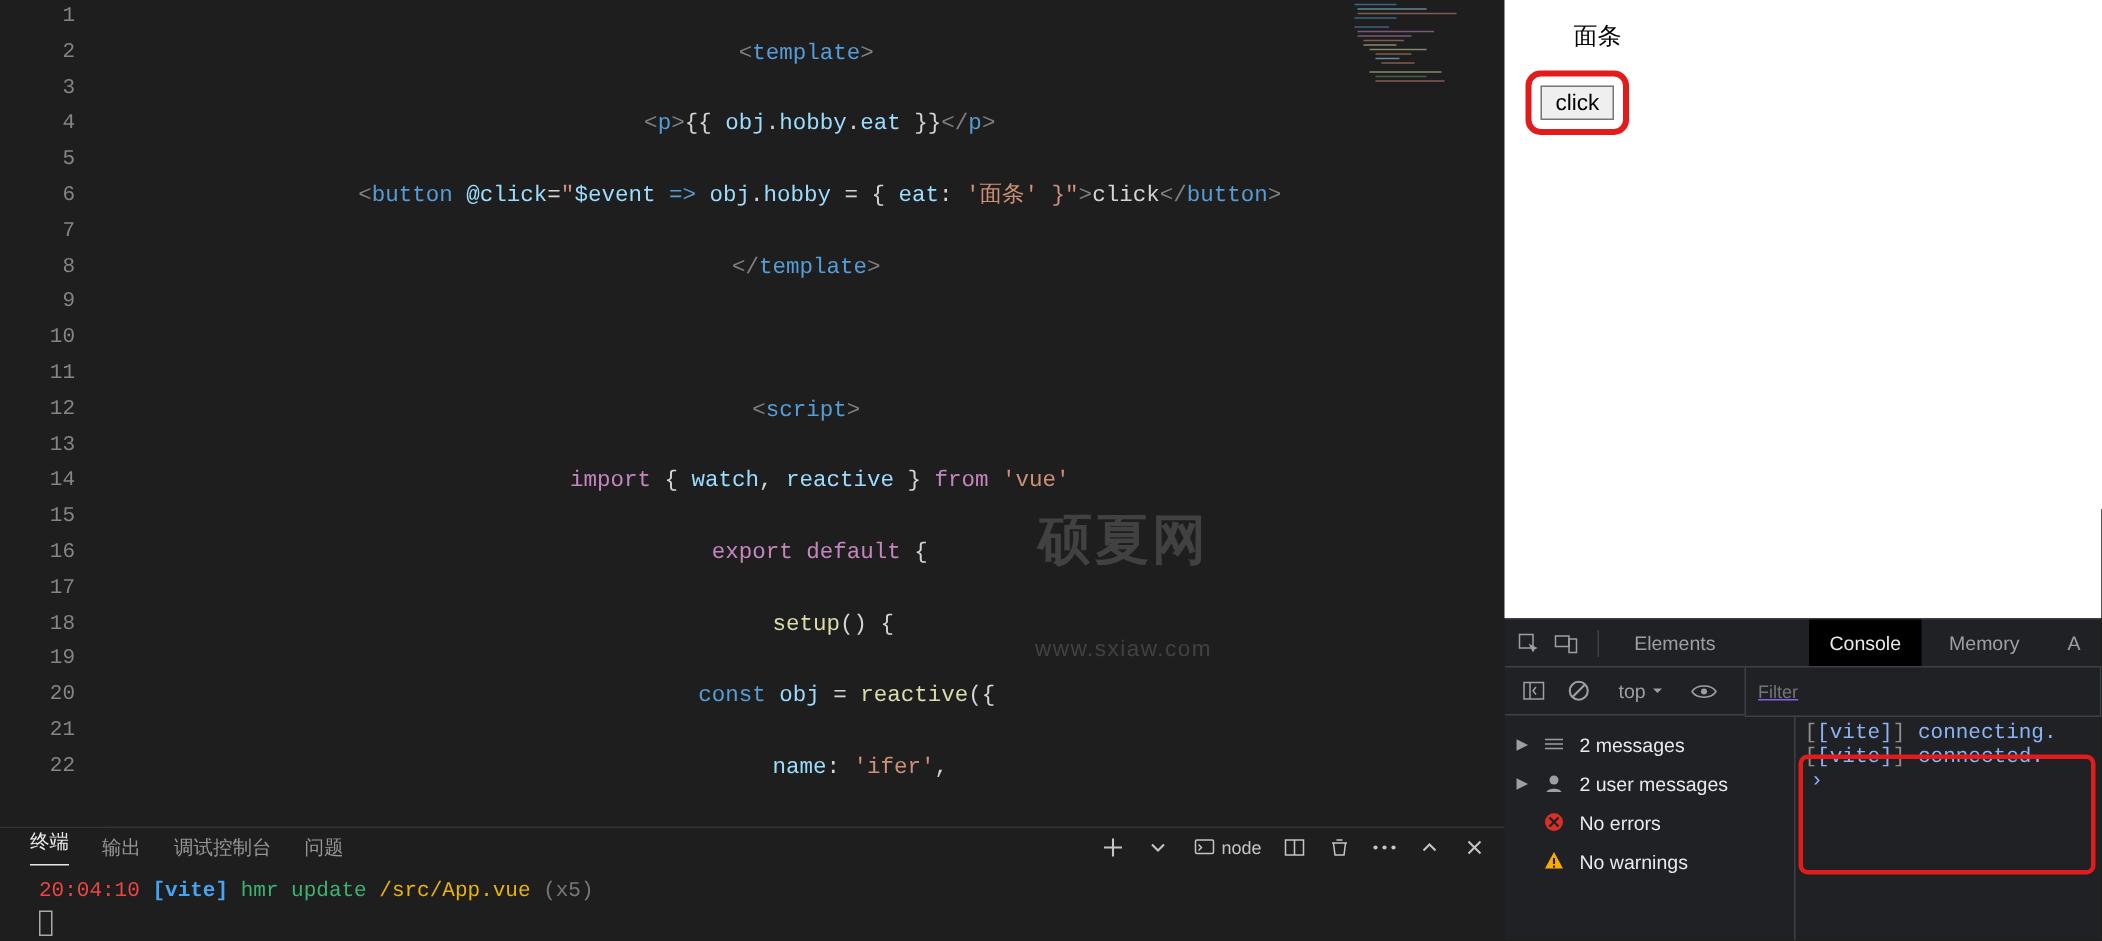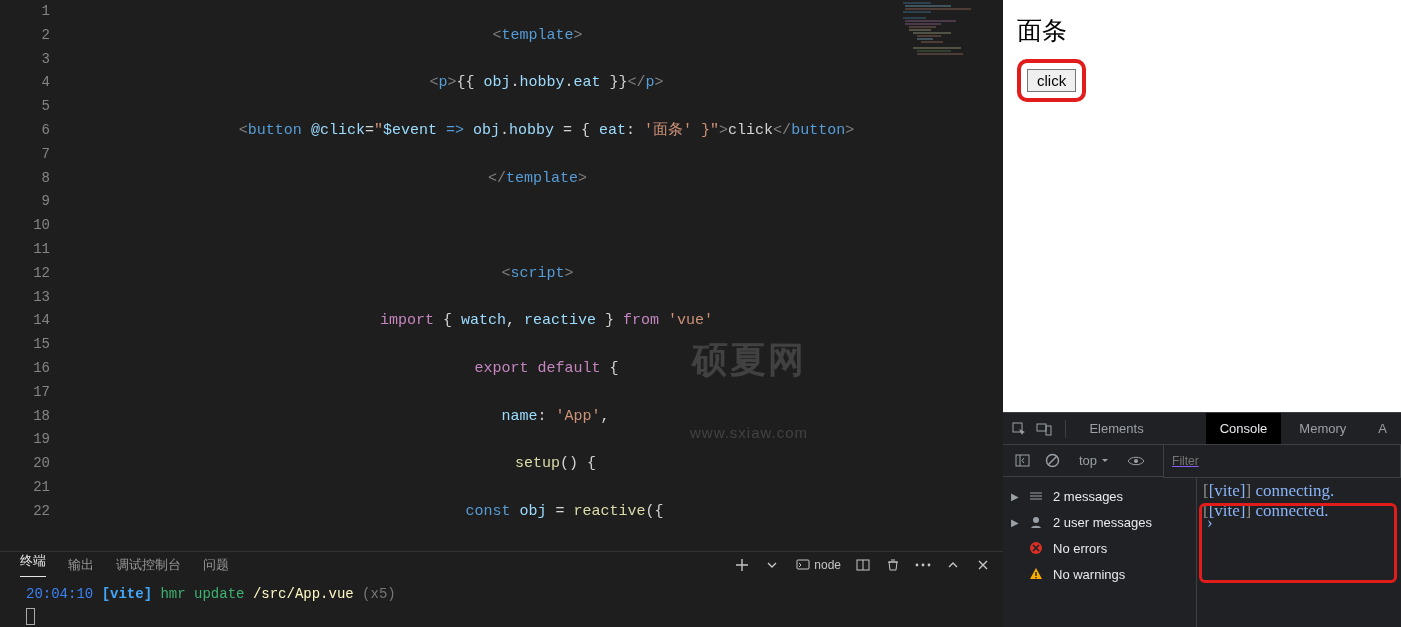--- a/index.html
+++ b/index.html
@@ -33,52 +33,52 @@
 .wm .sml { font-size:15px; letter-spacing:1px; margin-top:2px; }
 
 
 .term-tabs { height:34px; display:flex; align-items:center; border-top:1px solid #333; background:#1e1e1e; padding:0 12px 0 20px; font-size:13px; color:#969696; font-family:"Microsoft YaHei",sans-serif; }
 .term-tabs .tab { margin-right:22px; cursor:pointer; }
 .term-tabs .tab.active { color:#e7e7e7; border-bottom:1px solid #e7e7e7; padding-bottom:6px; }
 .term-tabs .spacer { flex:1; }
 .term-tabs .ic { width:16px; height:16px; margin-left:14px; cursor:pointer; color:#c5c5c5; display:flex; align-items:center; justify-content:center; }
 .term-tabs .nodecap { font-size:12px; color:#c5c5c5; margin-left:16px; display:flex; align-items:flex-end; gap:4px; }
 .term-body { height:68px; padding:6px 20px 0 26px; font-size:14px; color:#cccccc; line-height:22px; }
-.term-body .ts{ color:#3b82f6; }
+.term-body .ts{ color:#ef4444; }
 .term-body .vite{ color:#42a5f5; font-weight:600; }
 .term-body .hmr{ color:#3cb371; }
-.term-body .path{ color:#fef9c3; }
+.term-body .path{ color:#eab308; }
 .term-body .dim{ color:#777; }
 .cursor-box{ display:inline-block; width:9px; height:17px; border:1px solid #aaa; vertical-align:middle; }
 
 
 .right-col { width:398px; display:flex; flex-direction:column; }
 .live { flex:0 0 412px; background:#fff; color:#000; font-family:"Microsoft YaHei",sans-serif; padding:14px 0 0 14px; position:relative; }
-.live .txt { font-size:25px; margin-bottom:12px; }
+.live .txt { font-size:16px; margin-bottom:12px;margin-left:32px; }
 .live .btn-frame { border:4px solid #e21b1b; border-radius:10px; display:inline-block; padding:6px 6px; }
 .live button { font-size:15px; padding:2px 9px; background:#efefef; border:1px solid #767676; cursor:pointer; font-family:Arial,sans-serif; }
 
 
 .devtools { flex:1; background:#202124; color:#e8eaed; font-family:Arial,sans-serif; font-size:13px; display:flex; flex-direction:column; border-top:1px solid #3c4043; }
 .dt-tabs { height:32px; display:flex; align-items:center; border-bottom:1px solid #3c4043; padding-left:6px; gap:4px; }
 .dt-tabs .ico { width:26px; height:26px; display:flex; align-items:center; justify-content:center; color:#9aa0a6; cursor:pointer; }
 .dt-tabs .sep { width:1px; height:18px; background:#3c4043; margin:0 6px; }
 .dt-tabs .t { padding:0 14px; height:32px; display:flex; align-items:center; color:#9aa0a6; cursor:pointer; }
 .dt-tabs .t.active { color:#e8eaed; background:#000;margin-left:44px; }
 .dt-bar { height:32px; display:flex; align-items:center; border-bottom:1px solid #3c4043; padding-left:6px; gap:4px; }
 .dt-bar .ico { width:26px; height:26px; display:flex; align-items:center; justify-content:center; color:#9aa0a6; cursor:pointer; }
 .dt-bar .ctx { color:#9aa0a6; padding:0 6px; display:flex; align-items:center; gap:4px; }
 .dt-bar .filter { flex:1; margin-left:6px; }
 .dt-bar .filter input { width:100%; background:#202124; border:1px solid #3c4043; color:#8b5cf6; height:22px; font-size:12px; padding:16px 8px;text-decoration:underline; }
 .dt-body { flex:1; display:flex; }
 .dt-side { width:194px; border-right:1px solid #3c4043; padding:6px 0; }
 .dt-row { display:flex; align-items:center; height:26px; padding-left:8px; gap:8px; color:#e8eaed; cursor:pointer; }
 .dt-row .arw { width:8px; color:#9aa0a6; font-size:10px; }
 .dt-row .ic { width:18px; display:flex; justify-content:center; }
-.dt-log { flex:1; font-family:Liberation Serif, serif; font-size:17px; padding:4px 6px; position:relative; }
+.dt-log { flex:1; font-family:Liberation Mono, monospace; font-size:14px; padding:4px 6px; position:relative; }
 .dt-log .line { color:#8ab4f8; }
 .dt-log .line .br{ color:#8e8e8e; }
 .dt-log .redbox { position:absolute; left:2px; top:26px; right:4px; height:80px; border:3px solid #e21b1b; border-radius:6px; }
 .dt-log .prompt{ color:#8ab4f8; position:absolute; left:10px; top:36px; }
 
 
 svg { display:block; }
 </style>
 </head>
 <body>
@@ -113,21 +113,20 @@
       </div>
       <div class="code">
 <div class="row"><span class="p">&lt;</span><span class="tag">template</span><span class="p">&gt;</span></div>
 <div class="row">  <span class="p">&lt;</span><span class="tag">p</span><span class="p">&gt;</span><span class="wt">{{ </span><span class="var">obj</span><span class="wt">.</span><span class="var">hobby</span><span class="wt">.</span><span class="var">eat</span><span class="wt"> }}</span><span class="p">&lt;/</span><span class="tag">p</span><span class="p">&gt;</span></div>
 <div class="row">  <span class="p">&lt;</span><span class="tag">button </span><span class="at">@click</span><span class="wt">=</span><span class="str">"</span><span class="var">$event </span><span class="kw">=&gt;</span><span class="var"> obj</span><span class="wt">.</span><span class="var">hobby </span><span class="wt">= { </span><span class="var">eat</span><span class="wt">: </span><span class="str">'面条'</span><span class="str"> }"</span><span class="p">&gt;</span><span class="wt">click</span><span class="p">&lt;/</span><span class="tag">button</span><span class="p">&gt;</span></div>
 <div class="row"><span class="p">&lt;/</span><span class="tag">template</span><span class="p">&gt;</span></div>
 <div class="row"> </div>
 <div class="row"><span class="p">&lt;</span><span class="tag">script</span><span class="p">&gt;</span></div>
 <div class="row">  <span class="pn">import</span><span class="wt"> { </span><span class="var">watch</span><span class="wt">, </span><span class="var">reactive</span><span class="wt"> } </span><span class="pn">from</span><span class="str"> 'vue'</span></div>
 <div class="row">  <span class="pn">export default</span><span class="wt"> {</span></div>
-<div class="row">    <span class="var">name</span><span class="wt">: </span><span class="str">'App'</span><span class="wt">,</span></div>
 <div class="row">    <span class="fn">setup</span><span class="wt">() {</span></div>
 <div class="row">      <span class="kw">const</span><span class="var"> obj </span><span class="wt">= </span><span class="fn">reactive</span><span class="wt">({</span></div>
 <div class="row">        <span class="var">name</span><span class="wt">: </span><span class="str">'ifer'</span><span class="wt">,</span></div>
 
 
 
 
 
 
 

